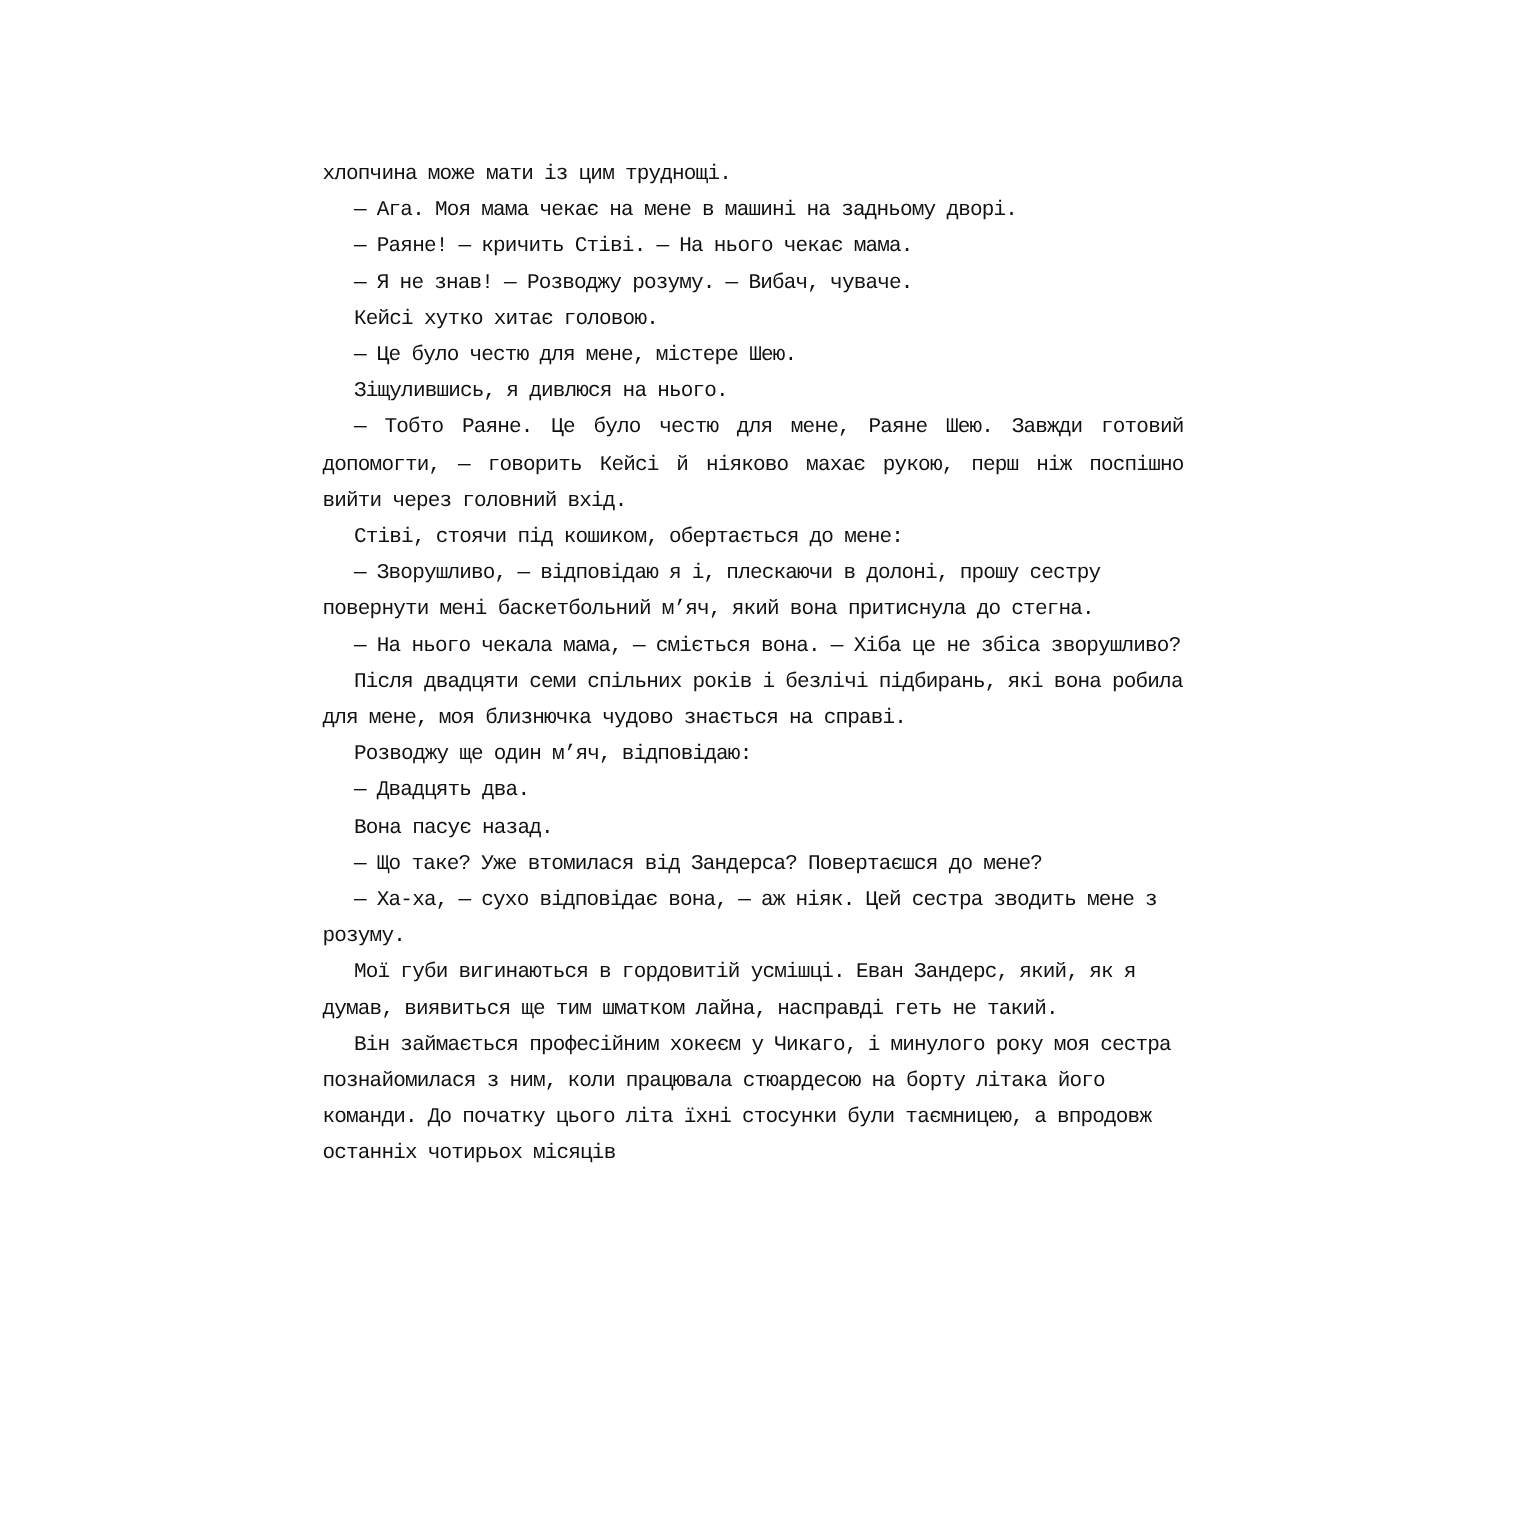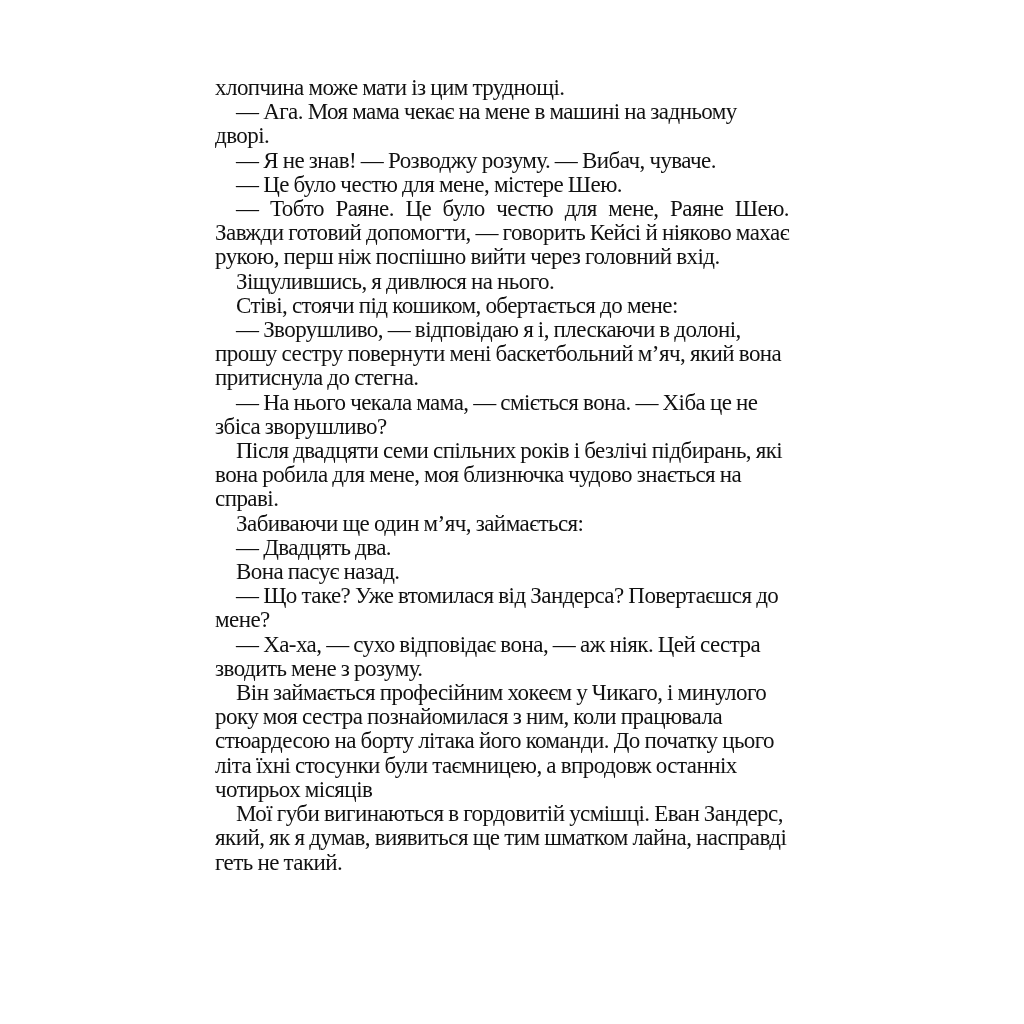--- a/index.html
+++ b/index.html
@@ -1,46 +1,48 @@
 <!DOCTYPE html>
 <html><head>
 <meta charset="utf-8">
 <style>
   html, body { margin: 0; padding: 0; background: #ffffff; }
   body { width: 1024px; height: 1024px; position: relative; overflow: hidden; }
   .page {
     position: absolute;
     left: 215px;
-    top: 76px;
+    top: 104px;
     width: 574px;
-    font-family: Liberation Serif, serif;
-    font-size: 23px;
+    font-family: Liberation Mono, monospace;
+    font-size: 14px;
     line-height: 24.2px;
     color: #111111;
     letter-spacing: -0.55px;
     word-spacing: -0.5px;
   }
   .para { margin: 0; text-indent: 21px; }
   .para.noindent { text-indent: 0; }
   .para.justify { text-align: justify; text-align-last: left; }
 </style>
 </head>
 <body>
 
 <div class="page">
   <p class="para noindent">хлопчина може мати із цим труднощі.</p>
   <p class="para">— Ага. Моя мама чекає на мене в машині на задньому дворі.</p>
+  <p class="para">— Раяне! — кричить Стіві. — На нього чекає мама.</p>
   <p class="para">— Я не знав! — Розводжу розуму. — Вибач, чуваче.</p>
+  <p class="para">Кейсі хутко хитає головою.</p>
   <p class="para">— Це було честю для мене, містере Шею.</p>
+  <p class="para">Зіщулившись, я дивлюся на нього.</p>
   <p class="para justify">— Тобто Раяне. Це було честю для мене, Раяне Шею. Завжди готовий допомогти, — говорить Кейсі й ніяково махає рукою, перш ніж поспішно вийти через головний вхід.</p>
-  <p class="para">Зіщулившись, я дивлюся на нього.</p>
   <p class="para">Стіві, стоячи під кошиком, обертається до мене:</p>
   <p class="para">— Зворушливо, — відповідаю я і, плескаючи в долоні, прошу сестру повернути мені баскетбольний м’яч, який вона притиснула до стегна.</p>
   <p class="para">— На нього чекала мама, — сміється вона. — Хіба це не збіса зворушливо?</p>
   <p class="para">Після двадцяти семи спільних років і безлічі підбирань, які вона робила для мене, моя близнючка чудово знається на справі.</p>
-  <p class="para">Забиваючи ще один м’яч, займається:</p>
+  <p class="para">Розводжу ще один м’яч, відповідаю:</p>
   <p class="para">— Двадцять два.</p>
   <p class="para">Вона пасує назад.</p>
   <p class="para">— Що таке? Уже втомилася від Зандерса? Повертаєшся до мене?</p>
   <p class="para">— Ха-ха, — сухо відповідає вона, — аж ніяк. Цей сестра зводить мене з розуму.</p>
+  <p class="para">Мої губи вигинаються в гордовитій усмішці. Еван Зандерс, який, як я думав, виявиться ще тим шматком лайна, насправді геть не такий.</p>
   <p class="para">Він займається професійним хокеєм у Чикаго, і минулого року моя сестра познайомилася з ним, коли працювала стюардесою на борту літака його команди. До початку цього літа їхні стосунки були таємницею, а впродовж останніх чотирьох місяців</p>
-  <p class="para">Мої губи вигинаються в гордовитій усмішці. Еван Зандерс, який, як я думав, виявиться ще тим шматком лайна, насправді геть не такий.</p>
 </div>
 
 </body></html>

